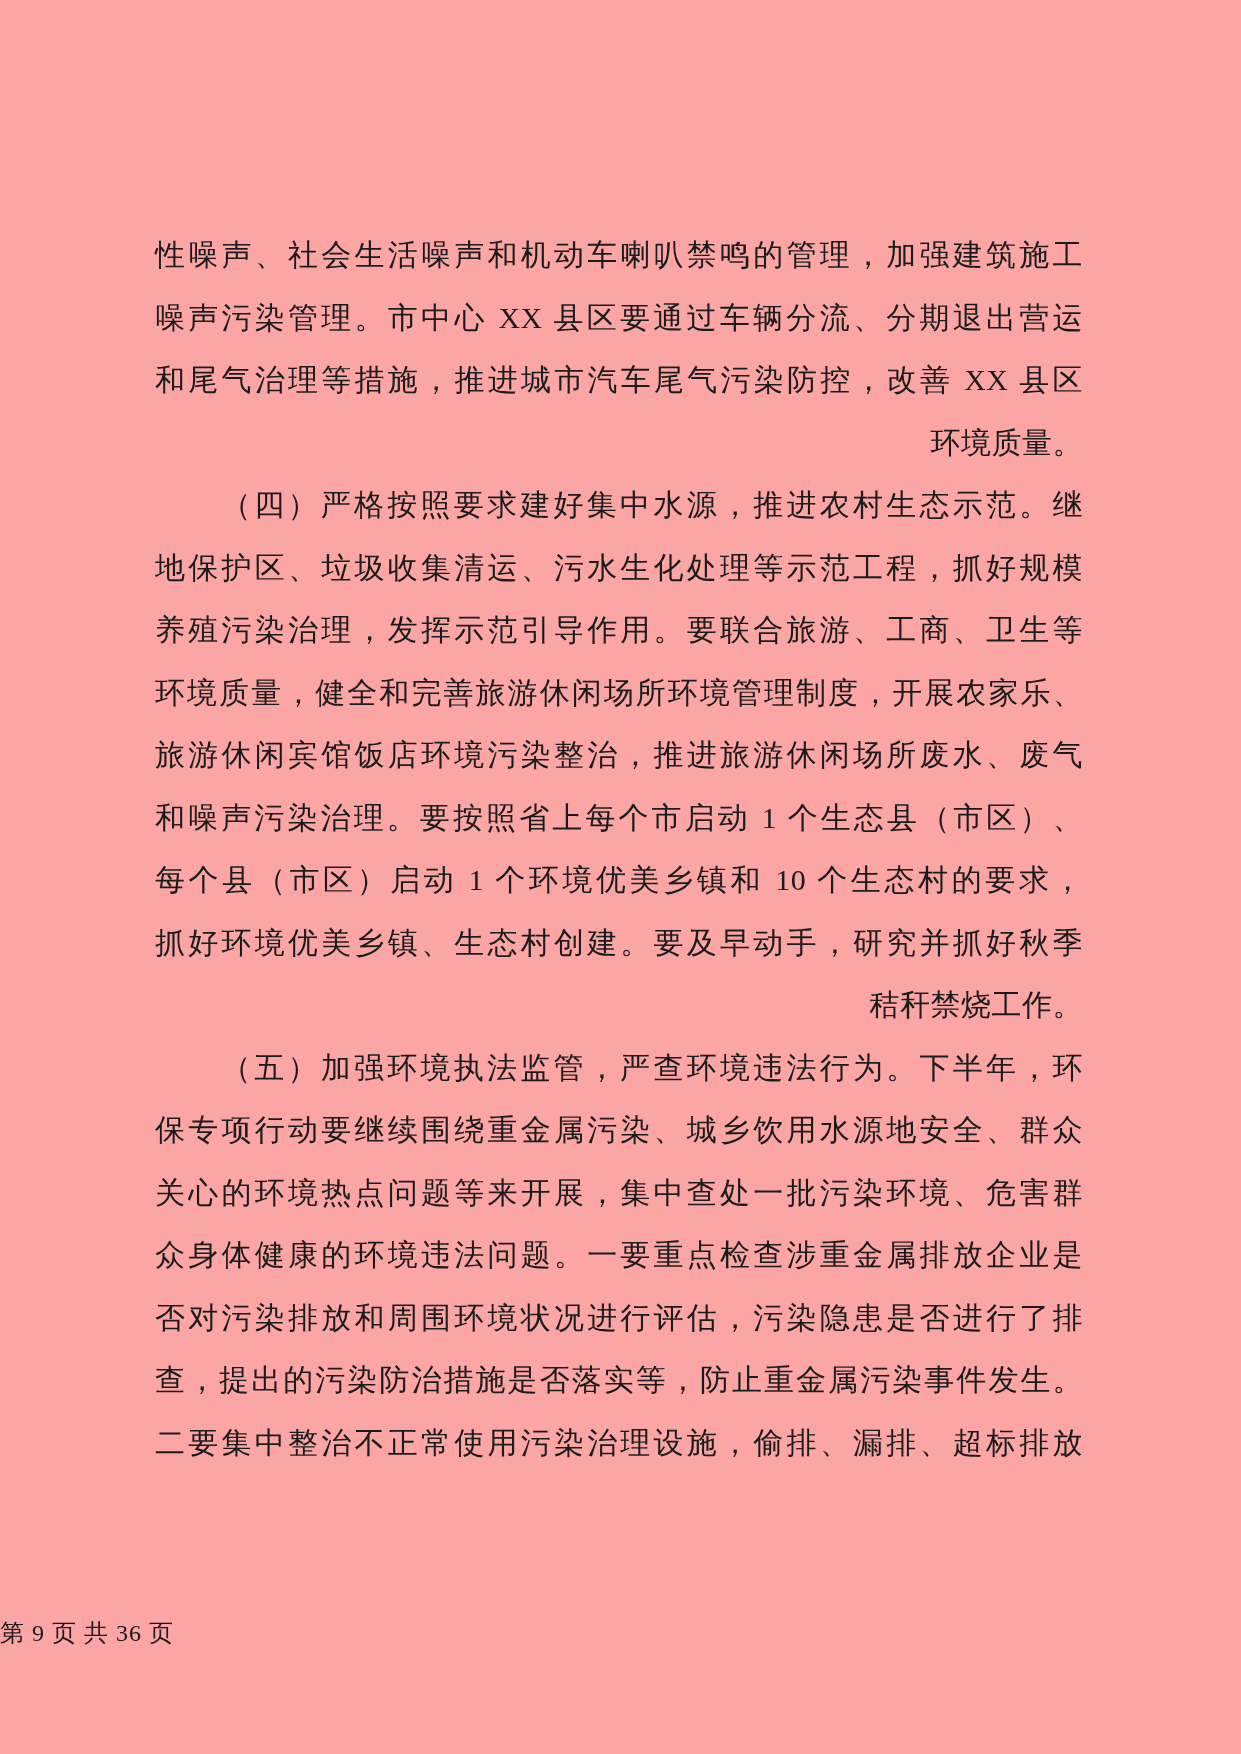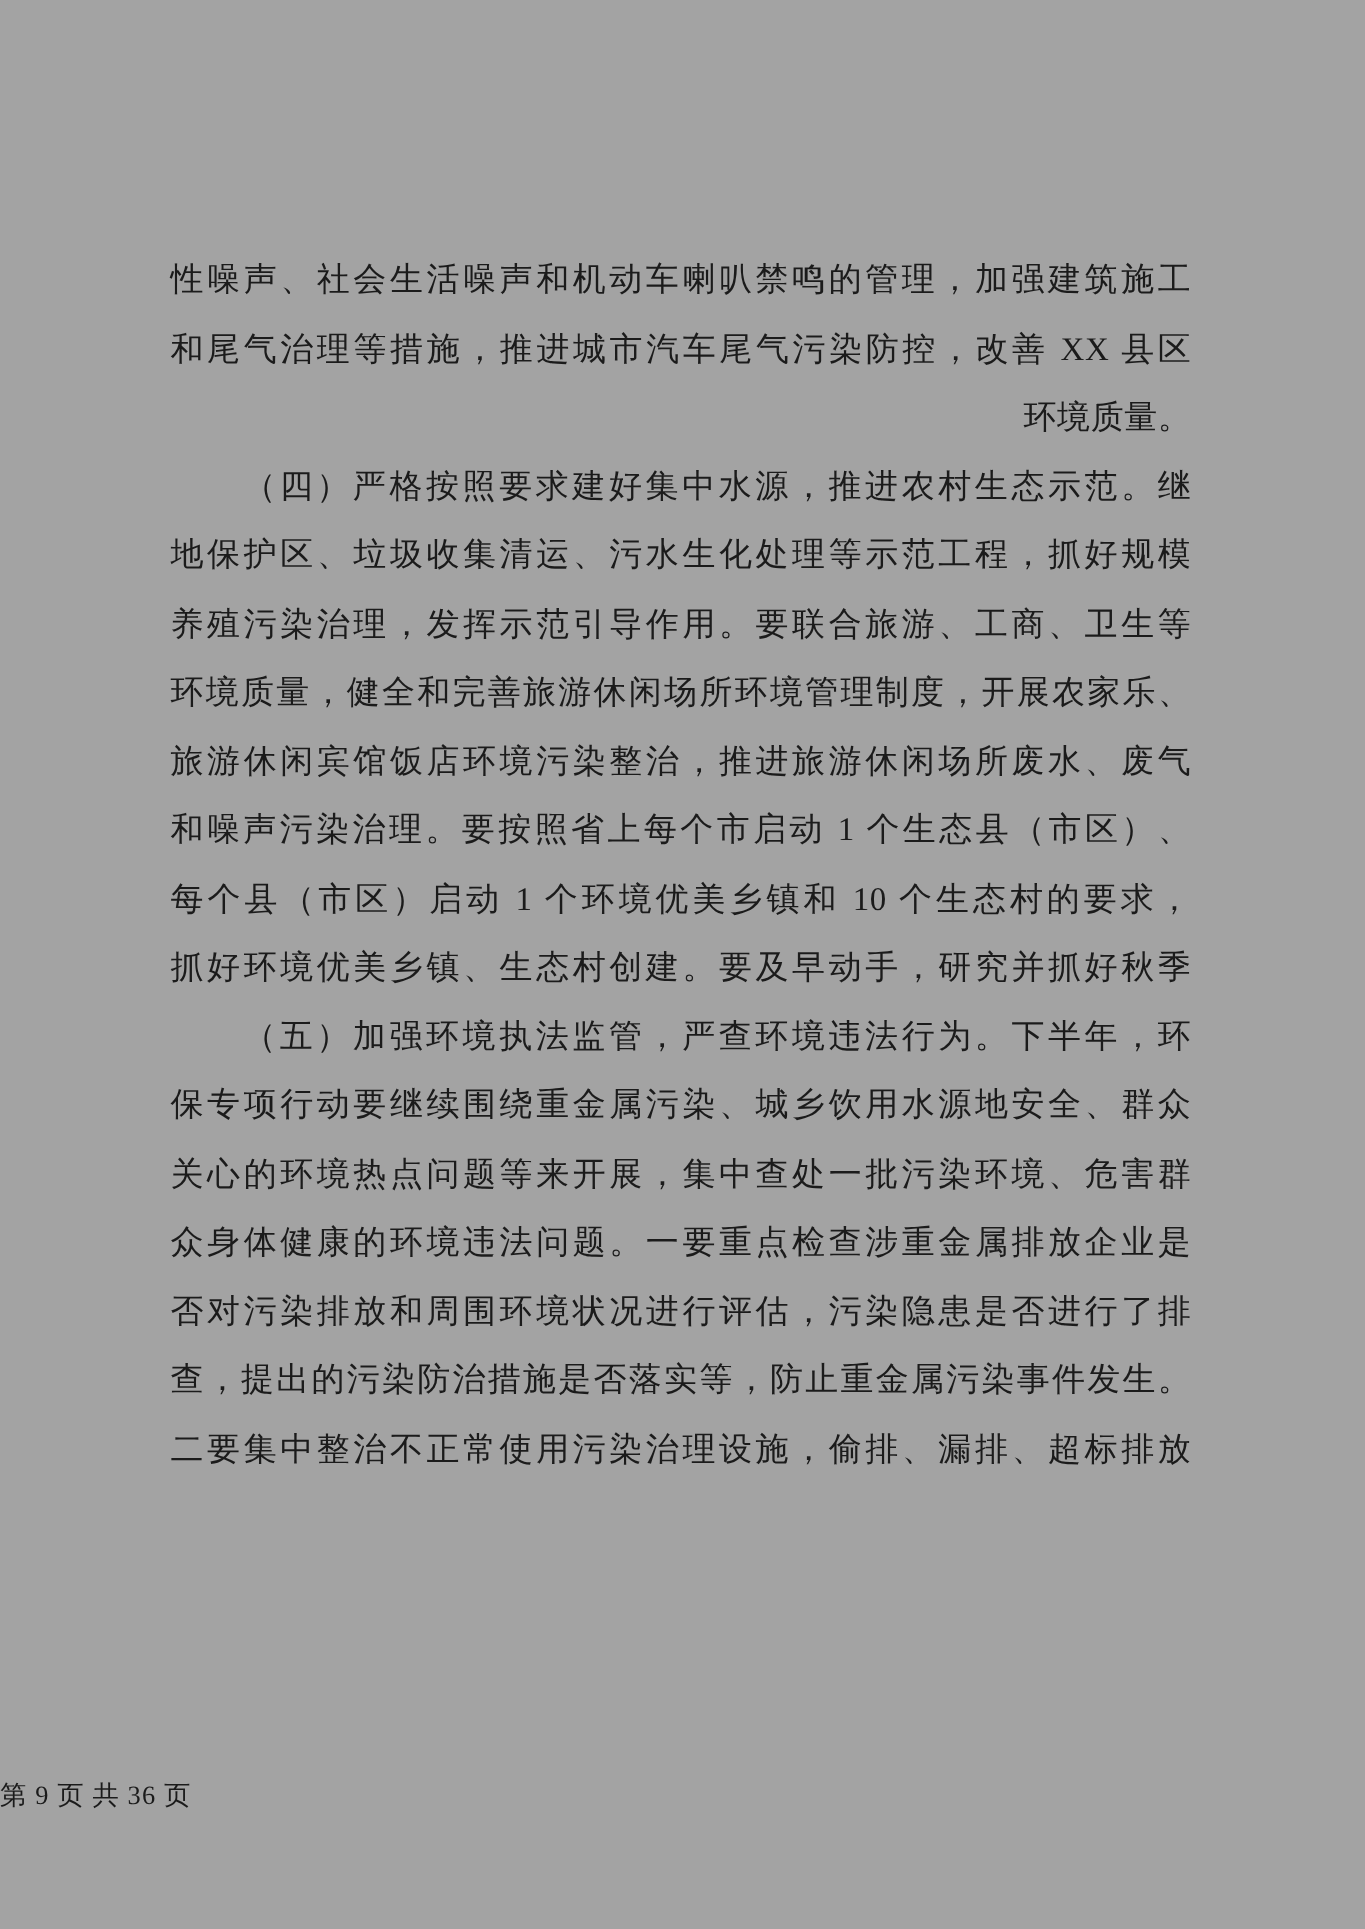--- a/index.html
+++ b/index.html
@@ -4,21 +4,21 @@
 <style>
   html, body {
     margin: 0;
     padding: 0;
     background: #ffffff;
   }
   .page {
     position: relative;
     width: 1241px;
     height: 1754px;
-    background: #a3a3a3;
+    background: #fca5a5;
     overflow: hidden;
     font-family: "Liberation Serif", "DejaVu Serif", serif;
     color: #1b1b1b;
   }
   .text-block {
     position: absolute;
     left: 155px;
     top: 224px;
     width: 928px;
   }
@@ -51,33 +51,35 @@
 </style>
 </head>
 <body>
 
 <div class="page">
 
   <div class="text-block">
 
     <div class="para">
       <div class="line justify">性噪声、社会生活噪声和机动车喇叭禁鸣的管理，加强建筑施工</div>
+      <div class="line justify">噪声污染管理。市中心 XX 县区要通过车辆分流、分期退出营运</div>
       <div class="line justify">和尾气治理等措施，推进城市汽车尾气污染防控，改善 XX 县区</div>
       <div class="line">环境质量。</div>
     </div>
 
     <div class="para">
       <div class="line justify indent">（四）严格按照要求建好集中水源，推进农村生态示范。继</div>
       <div class="line justify">地保护区、垃圾收集清运、污水生化处理等示范工程，抓好规模</div>
       <div class="line justify">养殖污染治理，发挥示范引导作用。要联合旅游、工商、卫生等</div>
       <div class="line justify">环境质量，健全和完善旅游休闲场所环境管理制度，开展农家乐、</div>
       <div class="line justify">旅游休闲宾馆饭店环境污染整治，推进旅游休闲场所废水、废气</div>
       <div class="line justify">和噪声污染治理。要按照省上每个市启动 1 个生态县（市区）、</div>
       <div class="line justify">每个县（市区）启动 1 个环境优美乡镇和 10 个生态村的要求，</div>
       <div class="line justify">抓好环境优美乡镇、生态村创建。要及早动手，研究并抓好秋季</div>
+      <div class="line">秸秆禁烧工作。</div>
     </div>
 
     <div class="para">
       <div class="line justify indent">（五）加强环境执法监管，严查环境违法行为。下半年，环</div>
       <div class="line justify">保专项行动要继续围绕重金属污染、城乡饮用水源地安全、群众</div>
       <div class="line justify">关心的环境热点问题等来开展，集中查处一批污染环境、危害群</div>
       <div class="line justify">众身体健康的环境违法问题。一要重点检查涉重金属排放企业是</div>
       <div class="line justify">否对污染排放和周围环境状况进行评估，污染隐患是否进行了排</div>
       <div class="line justify">查，提出的污染防治措施是否落实等，防止重金属污染事件发生。</div>
       <div class="line justify">二要集中整治不正常使用污染治理设施，偷排、漏排、超标排放</div>

